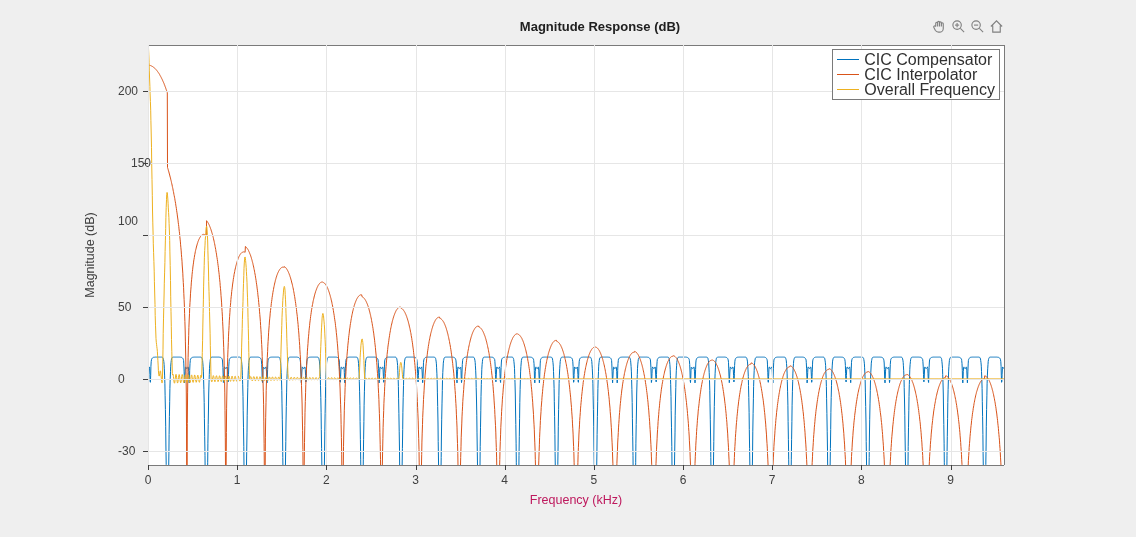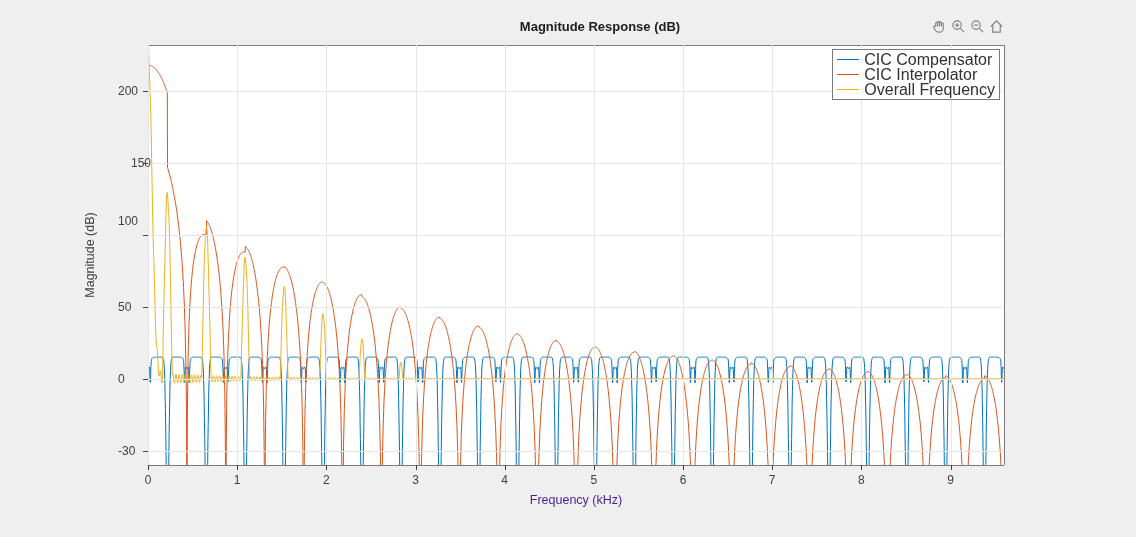--- a/index.html
+++ b/index.html
@@ -52,21 +52,21 @@
     position: absolute;
     font-weight: bold;
     font-size: 13px;
     color: #202020;
     transform: translateX(-50%);
     white-space: nowrap;
   }
   .xlabel {
     position: absolute;
     font-size: 12.5px;
-    color: #4c1d95;
+    color: #be185d;
     transform: translateX(-50%);
     white-space: nowrap;
   }
   .ylabel {
     position: absolute;
     font-size: 12.5px;
     color: #404040;
     transform: translate(-50%, -50%) rotate(-90deg);
     transform-origin: center center;
     white-space: nowrap;

